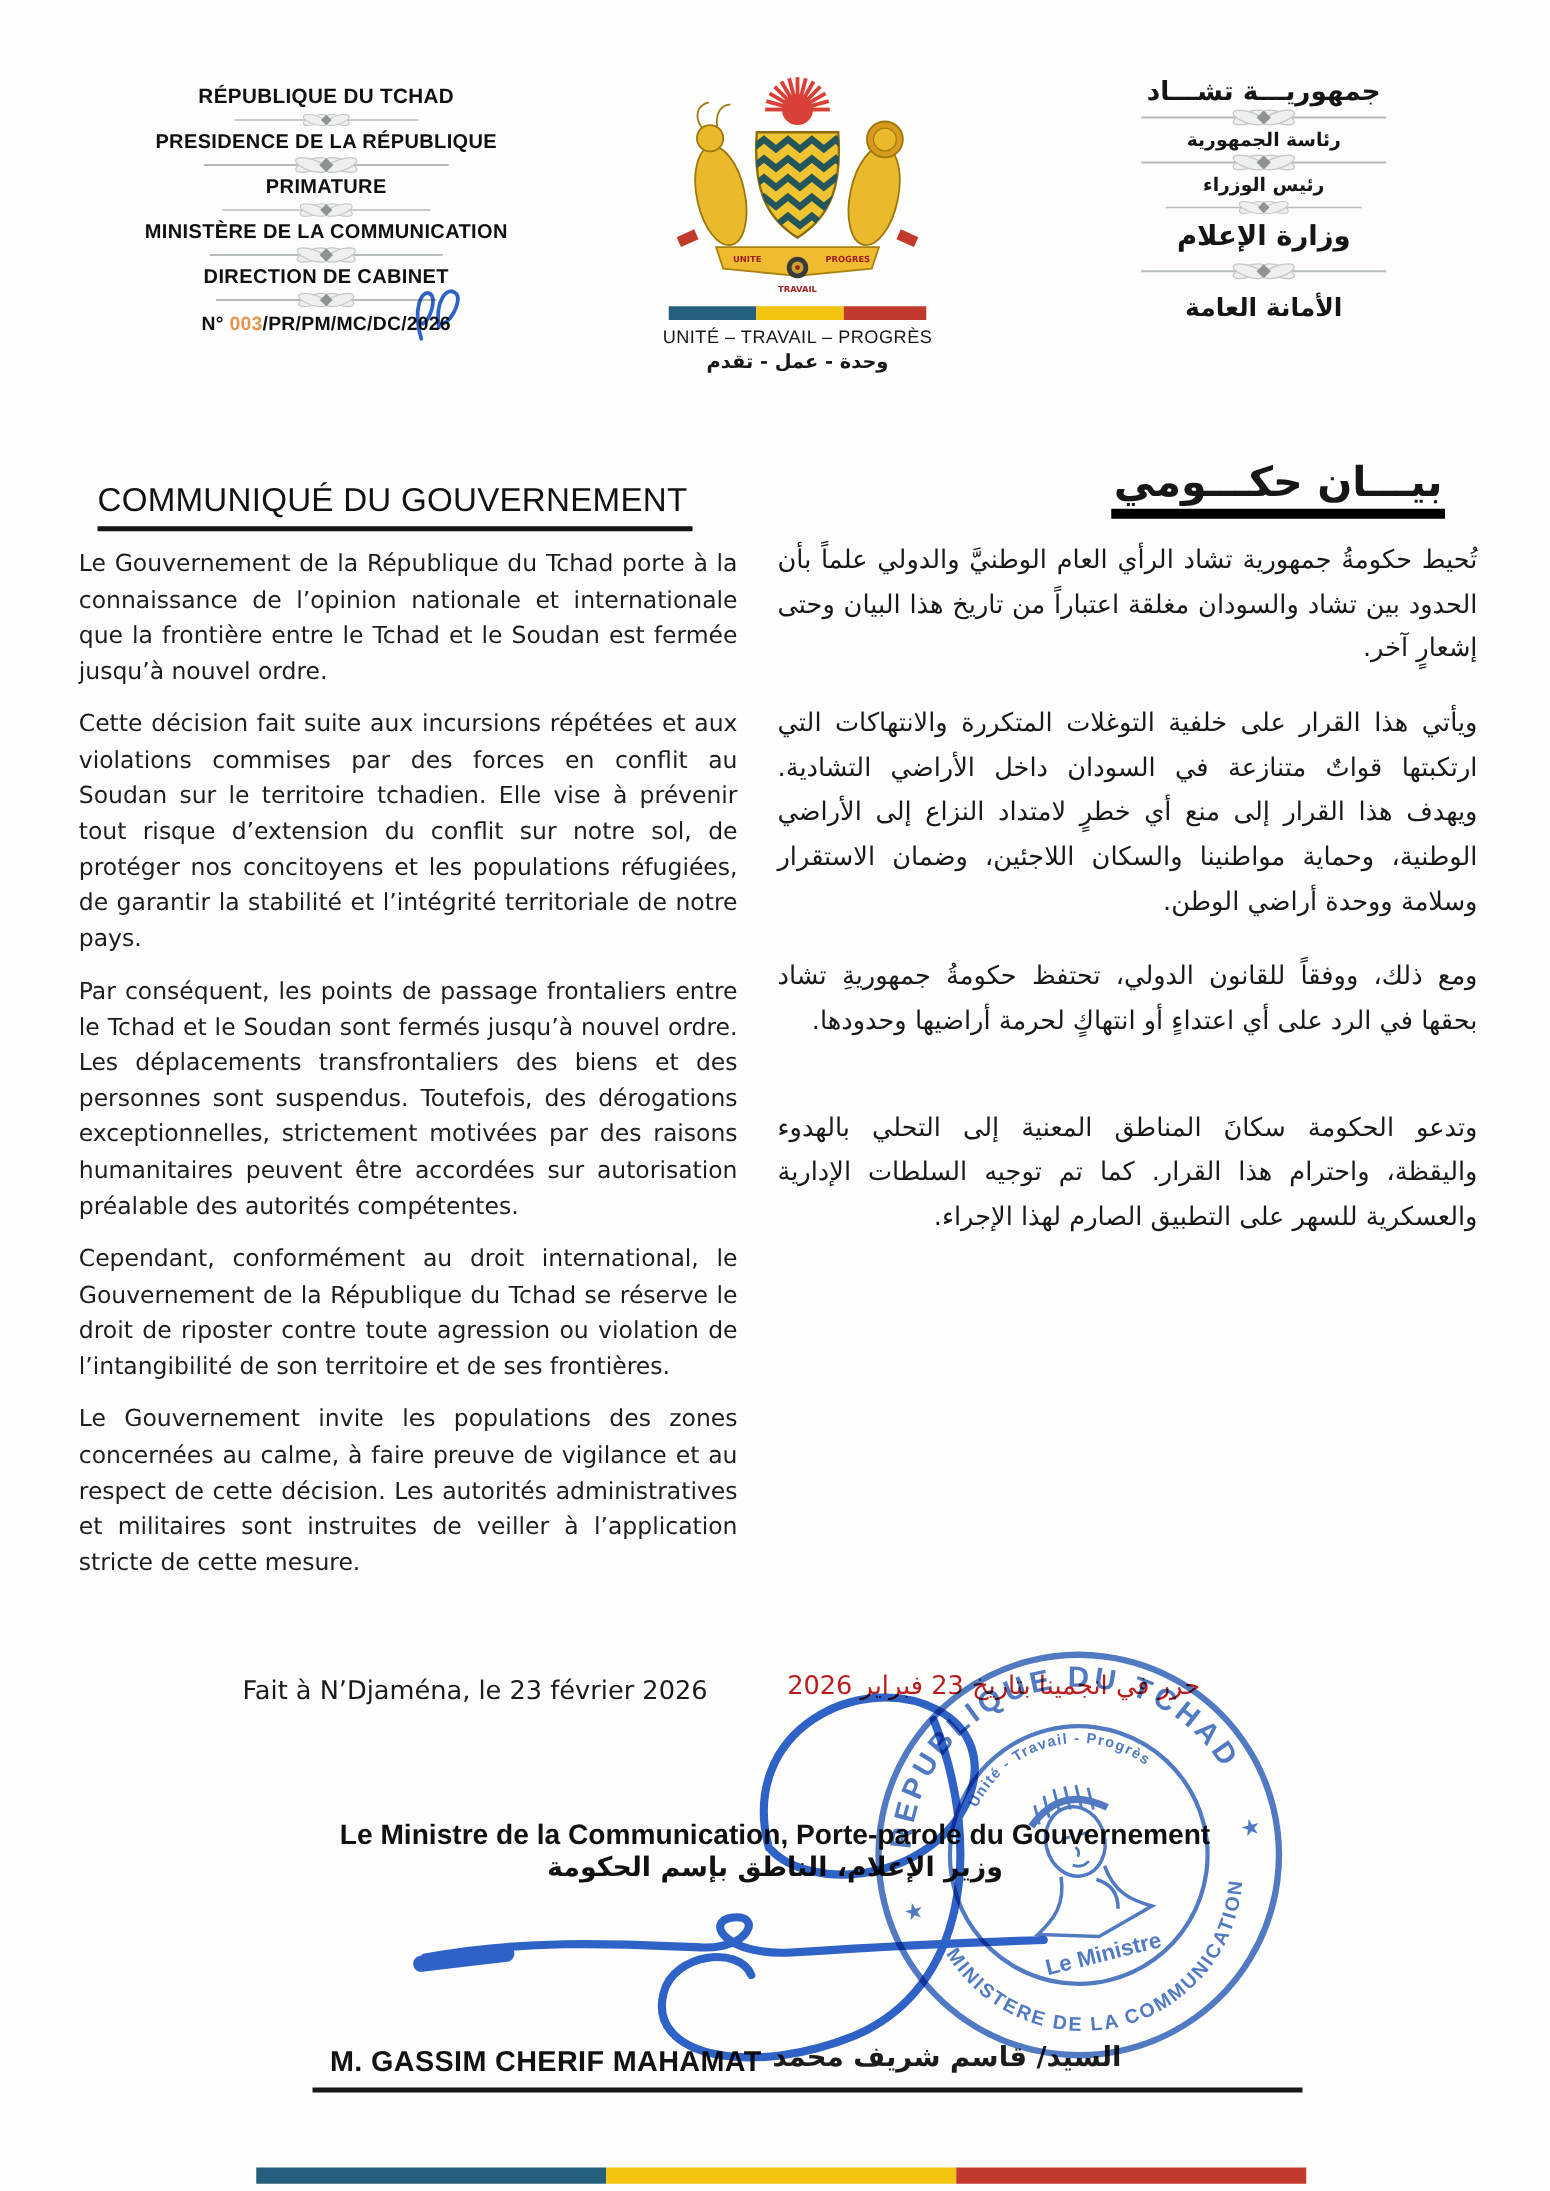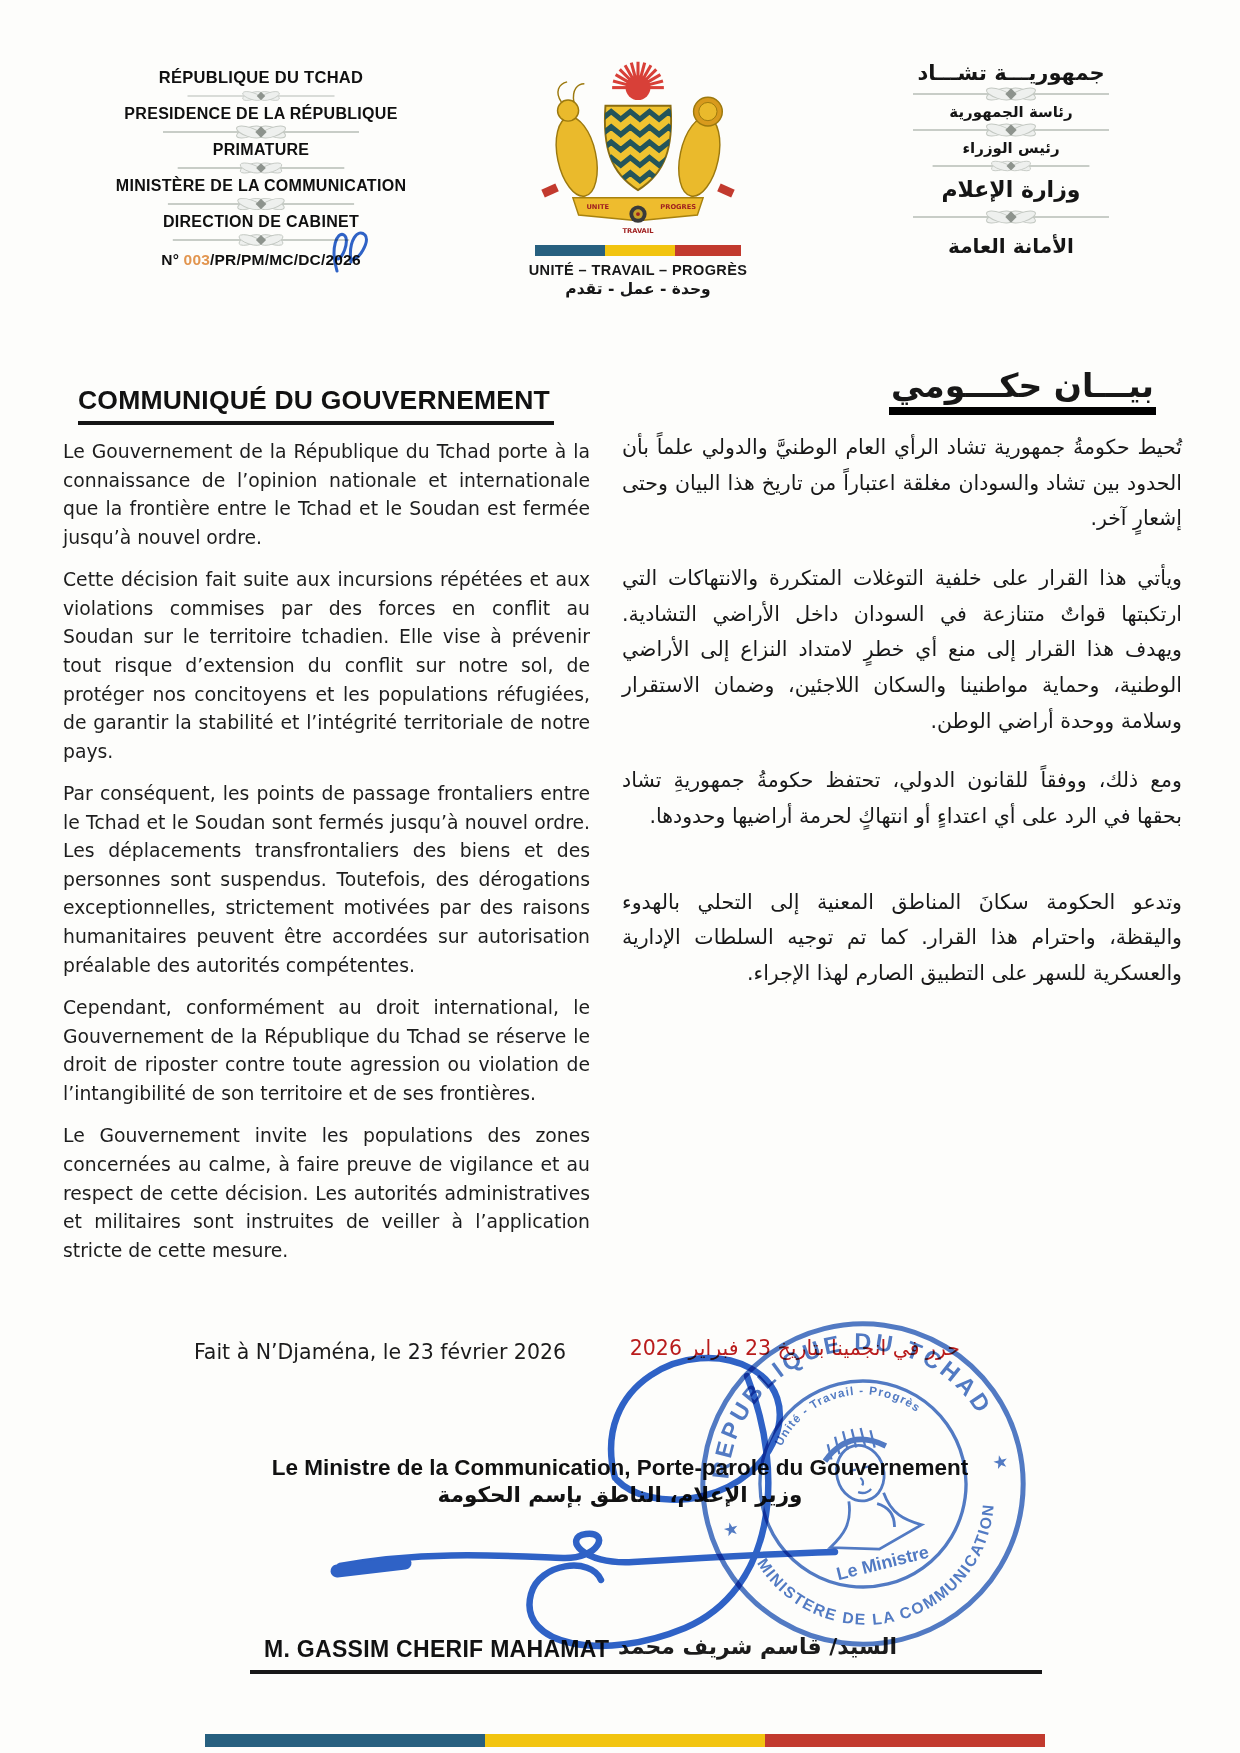--- a/index.html
+++ b/index.html
@@ -17,33 +17,33 @@
   .orn{display:block;margin:2px auto;}
   .ref-line{font-size:15.5px;margin-top:4px;letter-spacing:.2px;}
   .ref-number{color:#e2954f;}
   
   .emblem{left:500px;top:56px;width:276px;display:flex;flex-direction:column;align-items:center;}
   .flagbar{display:flex;width:206px;height:11px;margin-top:7px;}
   .flagbar span{display:block;height:100%;}
   .fb-blue{width:70px;background:#27607f;}
   .fb-yellow{width:70px;background:#f2c40f;}
   .fb-red{width:66px;background:#c23a2e;}
-  .motto-fr{margin-top:6px;font-family:"Liberation Sans",sans-serif;font-weight:bold;font-size:14.5px;letter-spacing:.4px;}
+  .motto-fr{margin-top:6px;font-family:"Liberation Sans",sans-serif;font-weight:normal;font-size:14.5px;letter-spacing:.4px;}
   .motto-ar{margin-top:2px;font-weight:bold;font-size:15.5px;direction:rtl;}
   
   .hdr-right{left:845px;top:60px;width:332px;text-align:center;direction:rtl;font-weight:bold;color:#151515;}
   .hdr-right .aline{margin:1px 0;}
   .ar-l0{font-size:21px;}
   .ar-l1{font-size:15px;}
   .ar-l2{font-size:15px;}
   .ar-l3{font-size:22px;margin-top:4px !important;}
   .ar-l4{font-size:20px;margin-top:10px !important;}
   
   .title-fr{left:78px;top:385px;font-family:"Liberation Sans",sans-serif;
-    font-weight:bold;font-size:26.5px;letter-spacing:.2px;color:#121212;
+    font-weight:normal;font-size:26.5px;letter-spacing:.2px;color:#121212;
     border-bottom:4px solid #151515;padding:0 4px 5px 0;}
   .title-ar{right:84px;top:366px;font-weight:bold;font-size:33px;direction:rtl;
     border-bottom:8px solid #000000;padding:0 2px 2px 2px;}
   
   .col-fr{left:63px;top:438px;width:527px;font-size:18.8px;line-height:1.52;
     text-align:justify;color:#1d1d1d;}
   .col-fr p{margin:0 0 14px 0;}
   .col-ar{left:606px;top:430px;width:576px;font-size:20.5px;line-height:1.74;
     direction:rtl;text-align:justify;color:#181818;}
   .col-ar p{margin:0 0 24px 16px;}

